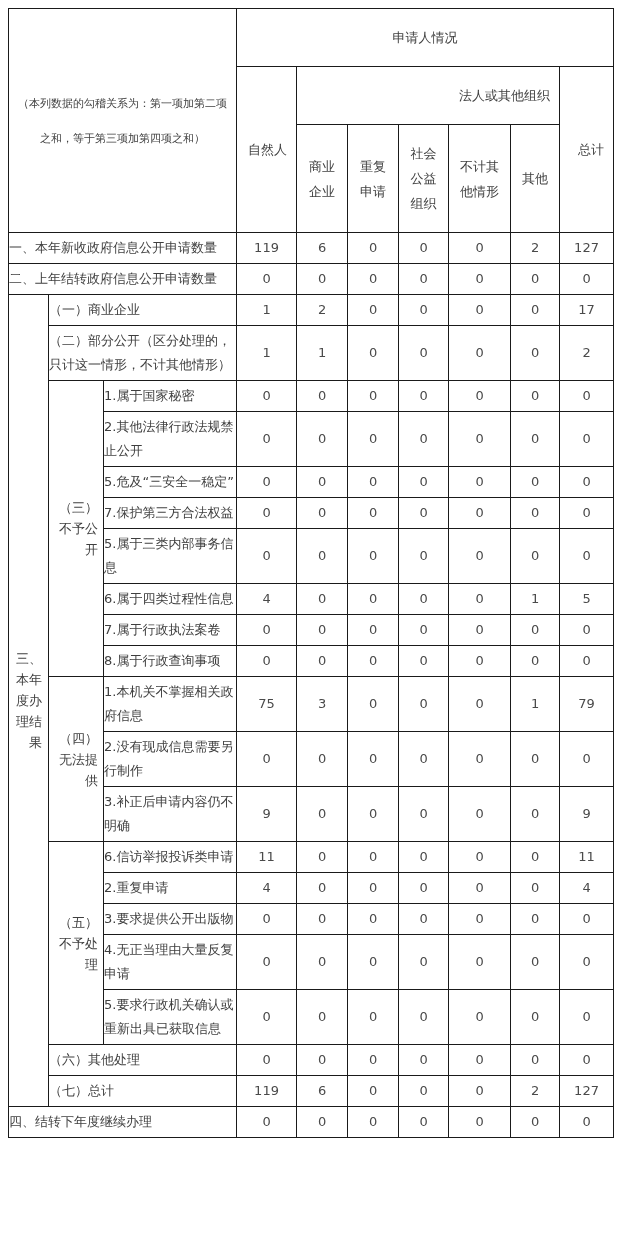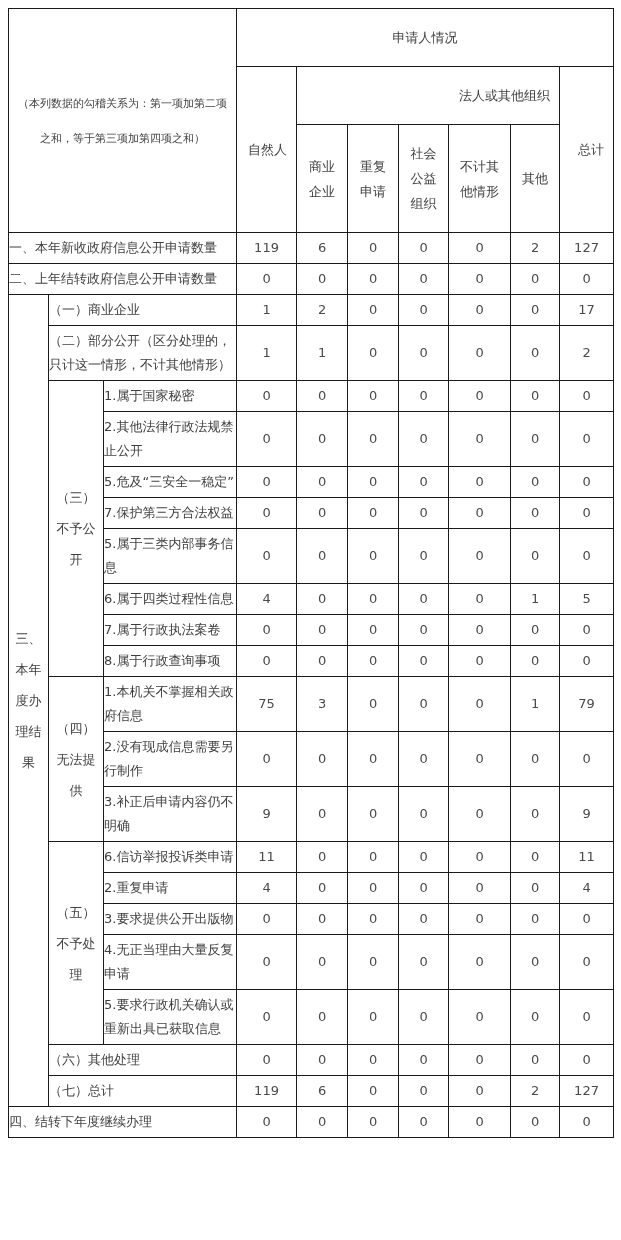--- a/index.html
+++ b/index.html
@@ -27,21 +27,21 @@
   .h2row td { height:26px;text-align:right; }
   .h3row td { height:72px; }
   .note {
     text-align:center;
     padding:4px 4px;
     line-height:35px;
     font-size:11px;
   }
   
   .rlabel { text-align:left; padding:3px 0; line-height:24px;margin-top:35px; }
-  .glabel { text-align:center; padding:4px 5px; line-height:31px;margin-left:24px; }
+  .glabel { text-align:right; padding:4px 5px; line-height:21px;margin-left:24px; }
   .g0 { padding:4px 6px;font-family:Liberation Serif, serif; }
   .val { text-align:center; padding:3px 2px; line-height:24px; color:#4a4a4a; }
 </style>
 </head>
 <body>
 
 <div class="wrap">
   <table>
     <colgroup>
       <col style="width:40px">

